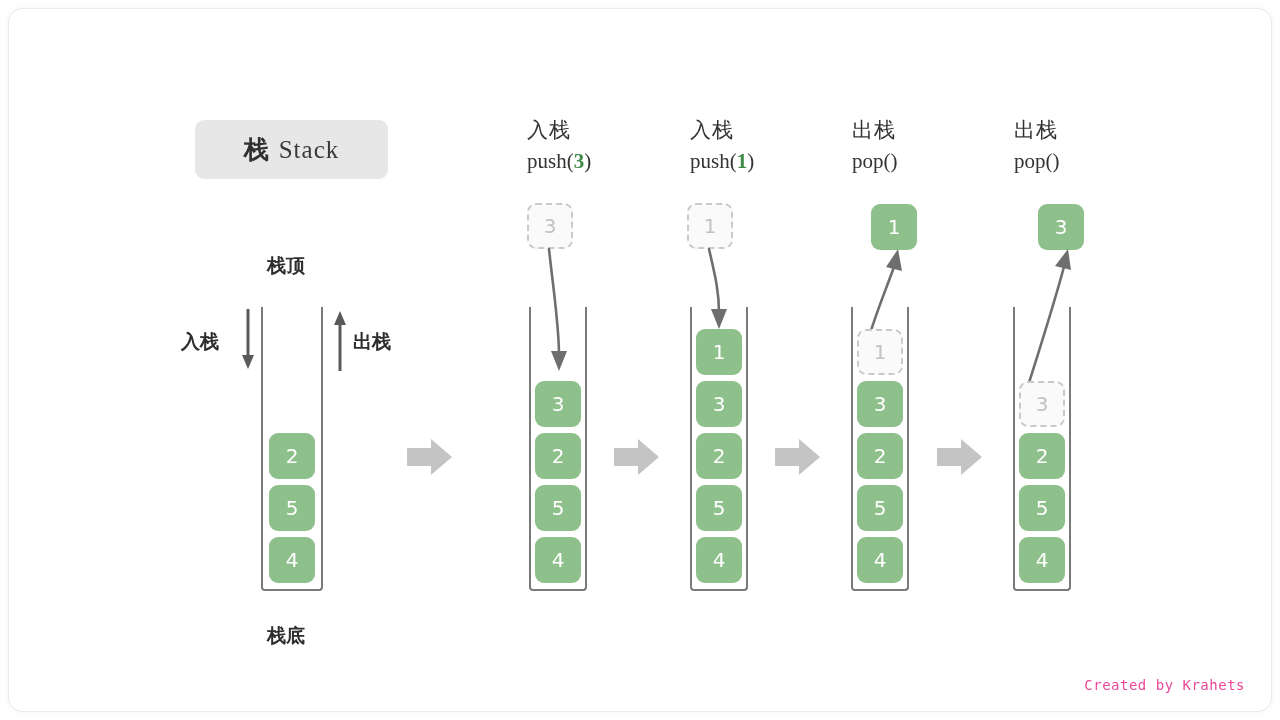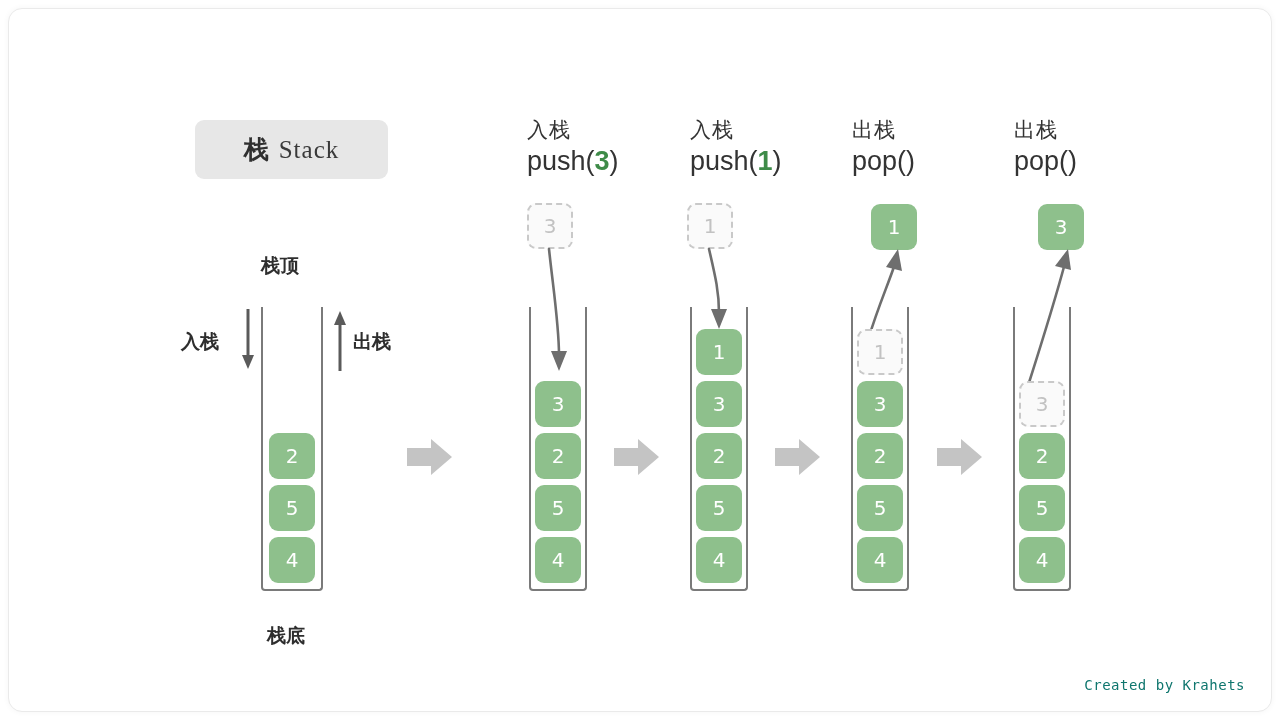--- a/index.html
+++ b/index.html
@@ -76,22 +76,22 @@
   }
   .col-head .cn {
     display: block;
     font-size: 21px;
     color: #333333;
     line-height: 30px;
     letter-spacing: 1px;
   }
   .col-head .code {
     display: block;
-    font-family: Liberation Sans, sans-serif;
-    font-size: 27px;
+    font-family: Liberation Serif, serif;
+    font-size: 21px;
     color: #333333;
     line-height: 32px;
     letter-spacing: 0px;
   }
   .col-head .code .arg {
     color: #3e8b48;
     font-weight: bold;
   }
 
   
@@ -146,36 +146,36 @@
     position: absolute;
   }
 
   
   #footer {
     position: absolute;
     right: 26px;
     bottom: 18px;
     font-family: "DejaVu Sans Mono", "Liberation Mono", monospace;
     font-size: 14px;
-    color: #0f766e;
+    color: #ec4899;
     letter-spacing: 0.5px;
     white-space: nowrap;
   }
 </style>
 </head>
 <body>
 
 <div id="card">
 
   <div id="title-badge">
     <span class="t-cn">栈</span>
     <span class="t-en">Stack</span>
   </div>
 
-  <div class="lbl bold" style="left:252px; top:244px;">栈顶</div>
+  <div class="lbl bold" style="left:258px; top:244px;">栈顶</div>
 
   <div class="lbl bold" style="left:258px; top:614px;">栈底</div>
 
   <div class="lbl bold" style="left:172px; top:320px;">入栈</div>
 
   <div class="lbl bold" style="left:344px; top:320px;">出栈</div>
 
   <svg class="io-arrow" style="left:228px; top:300px;" width="22" height="62">
     <line x1="11" y1="0" x2="11" y2="48" stroke="#5a5a5a" stroke-width="3"></line>
     <polygon points="11,60 5,46 17,46" fill="#5a5a5a"></polygon>

